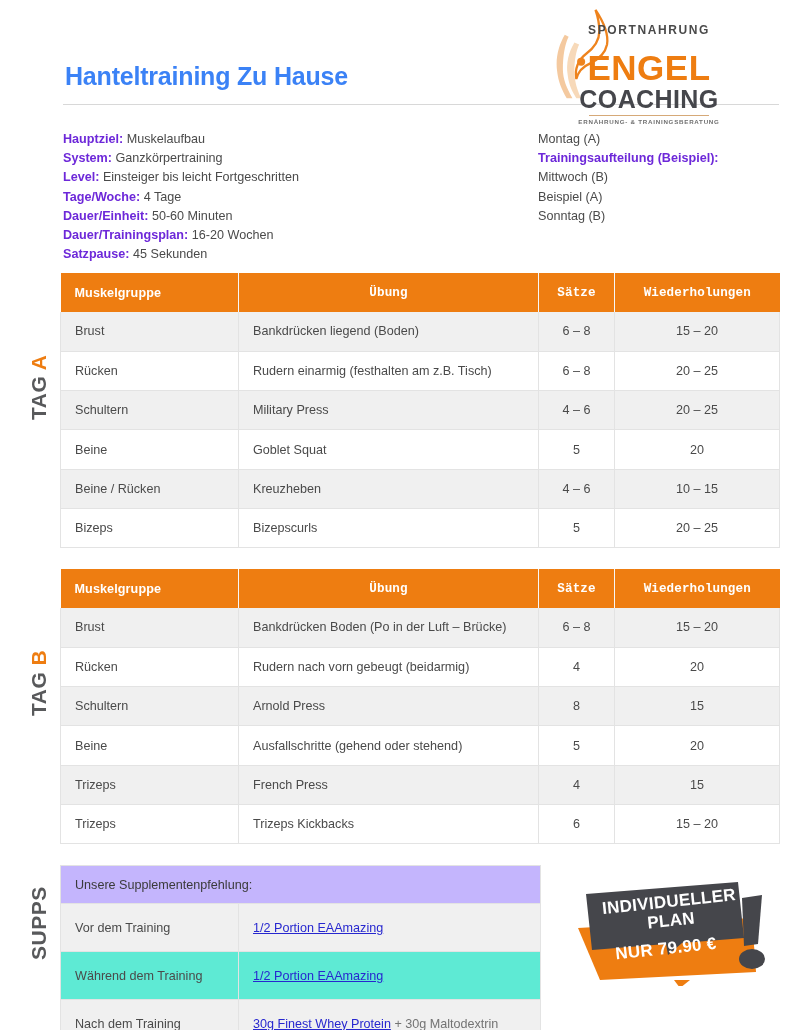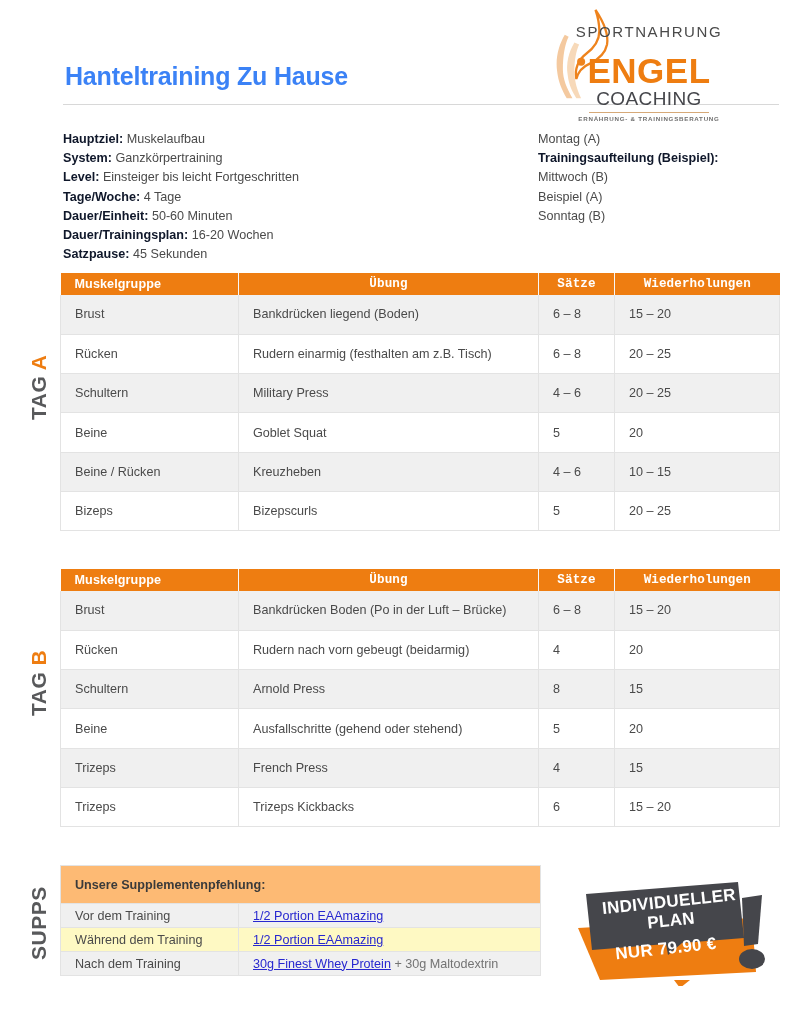--- a/index.html
+++ b/index.html
@@ -44,40 +44,40 @@
     text-align: center;
   }
   .logo-silhouette {
     position: absolute;
     left: -28px; top: -2px;
     width: 96px; height: 96px;
     opacity: 0.95;
   }
   .logo-sport {
     position: relative;
-    font-size: 15px;
+    font-size: 12px;
     letter-spacing: 1.6px;
     color: #4a4a4a;
-    font-weight: normal;
+    font-weight: bold;
     margin-top: 16px;
     line-height: 1;
   }
   .logo-engel {
     position: relative;
     font-size: 35px;
     font-weight: bold;
     color: #ee7d11;
     letter-spacing: 0.5px;
     line-height: 1.02;
     margin-top: 14px;
   }
   .logo-coaching {
     position: relative;
-    font-size: 19px;
-    font-weight: normal;
+    font-size: 25px;
+    font-weight: bold;
     color: #45464b;
     letter-spacing: 0.4px;
     line-height: 1.05;
   }
   .logo-rule {
     position: relative;
     width: 120px; height: 1px;
     background: #d6a978;
     margin: 3px auto 2px;
   }
@@ -92,21 +92,21 @@
   
   .info {
     position: absolute;
     top: 130px; left: 0; right: 0;
     height: 120px;
   }
   .info-col { position: absolute; font-size: 12.6px; line-height: 19.2px; }
   .info-left { left: 63px; top: 0; }
   .info-right { left: 538px; top: 0; }
   .info-line { white-space: nowrap; color: #4a4a4a; }
-  .info-line b { color: #0f172a; font-weight: bold; text-align: right; }
+  .info-line b { color: #6d28d9; font-weight: bold; text-align: right; }
 
   
   .section { position: absolute; left: 0; width: 800px; }
   .sec-a { top: 273px; }
   .sec-b { top: 569px; }
   .sec-s { top: 865px; }
 
   .side-label {
     position: absolute;
     left: 22px;
@@ -126,73 +126,73 @@
     left: 60px;
     width: 719px;
     border-collapse: collapse;
     table-layout: fixed;
   }
   table.plan th {
     background: #ee7d11;
     color: #ffffff;
     font-size: 12.6px;
     font-weight: bold;
-    height: 22px;
+    height: 39px;
     padding: 0 14px;
     border-right: 1px solid #f7f7f7;
     letter-spacing: 0.1px;
   }
   table.plan th:last-child { border-right: none; }
   table.plan th.c-mg { text-align: left; }
   table.plan th.c-ex, table.plan th.c-st, table.plan th.c-wh { text-align: center; font-family: Liberation Mono, monospace; }
 
   table.plan td {
     height: 39.3px;
     font-size: 12.6px;
     color: #4a4a4a;
     padding: 0 14px;
     border-right: 1px solid #e3e3e3;
     border-bottom: 1px solid #e3e3e3;
   }
   table.plan td:last-child { border-right: 1px solid #e3e3e3; }
   table.plan tr td:first-child { border-left: 1px solid #e3e3e3; }
   table.plan td.c-mg { text-align: left; margin-top: 20px; }
   table.plan td.c-ex { text-align: left; }
-  table.plan td.c-st, table.plan td.c-wh { text-align: left; }
+  table.plan td.c-st, table.plan td.c-wh { text-align: center; }
   table.plan tbody tr:nth-child(odd) td { background: #f0f0f0; }
   table.plan tbody tr:nth-child(even) td { background: #ffffff; }
 
   col.w-mg { width: 178px; }
   col.w-ex { width: 300px; }
   col.w-st { width: 76px; }
   col.w-wh { width: 165px; }
 
   
   table.supps {
     position: absolute;
     left: 60px;
     width: 480px;
     border-collapse: collapse;
     table-layout: fixed;
   }
   table.supps td {
-    height: 24px;
+    height: 48px;
     font-size: 12.6px;
     color: #4a4a4a;
     padding: 0 14px;
     border: 1px solid #e3e3e3;
   }
   table.supps tr.supps-head td {
-    background: #fdba74;
-    font-weight: bold;
+    background: #c4b5fd;
+    font-weight: normal;
     color: #3a3a3a;
     height: 38px;
   }
   table.supps tr.r-odd td { background: #f0f0f0; }
-  table.supps tr.r-even td { background: #fef9c3; }
+  table.supps tr.r-even td { background: #5eead4; }
   col.w-when { width: 178px; }
   col.w-what { width: 302px; }
   .slink { color: #2727cf; text-decoration: underline; }
   .splain { color: #737373; margin-top: 8px; }
 
   
   .promo {
     position: absolute;
     left: 556px; top: 876px;
     width: 240px; height: 110px;

